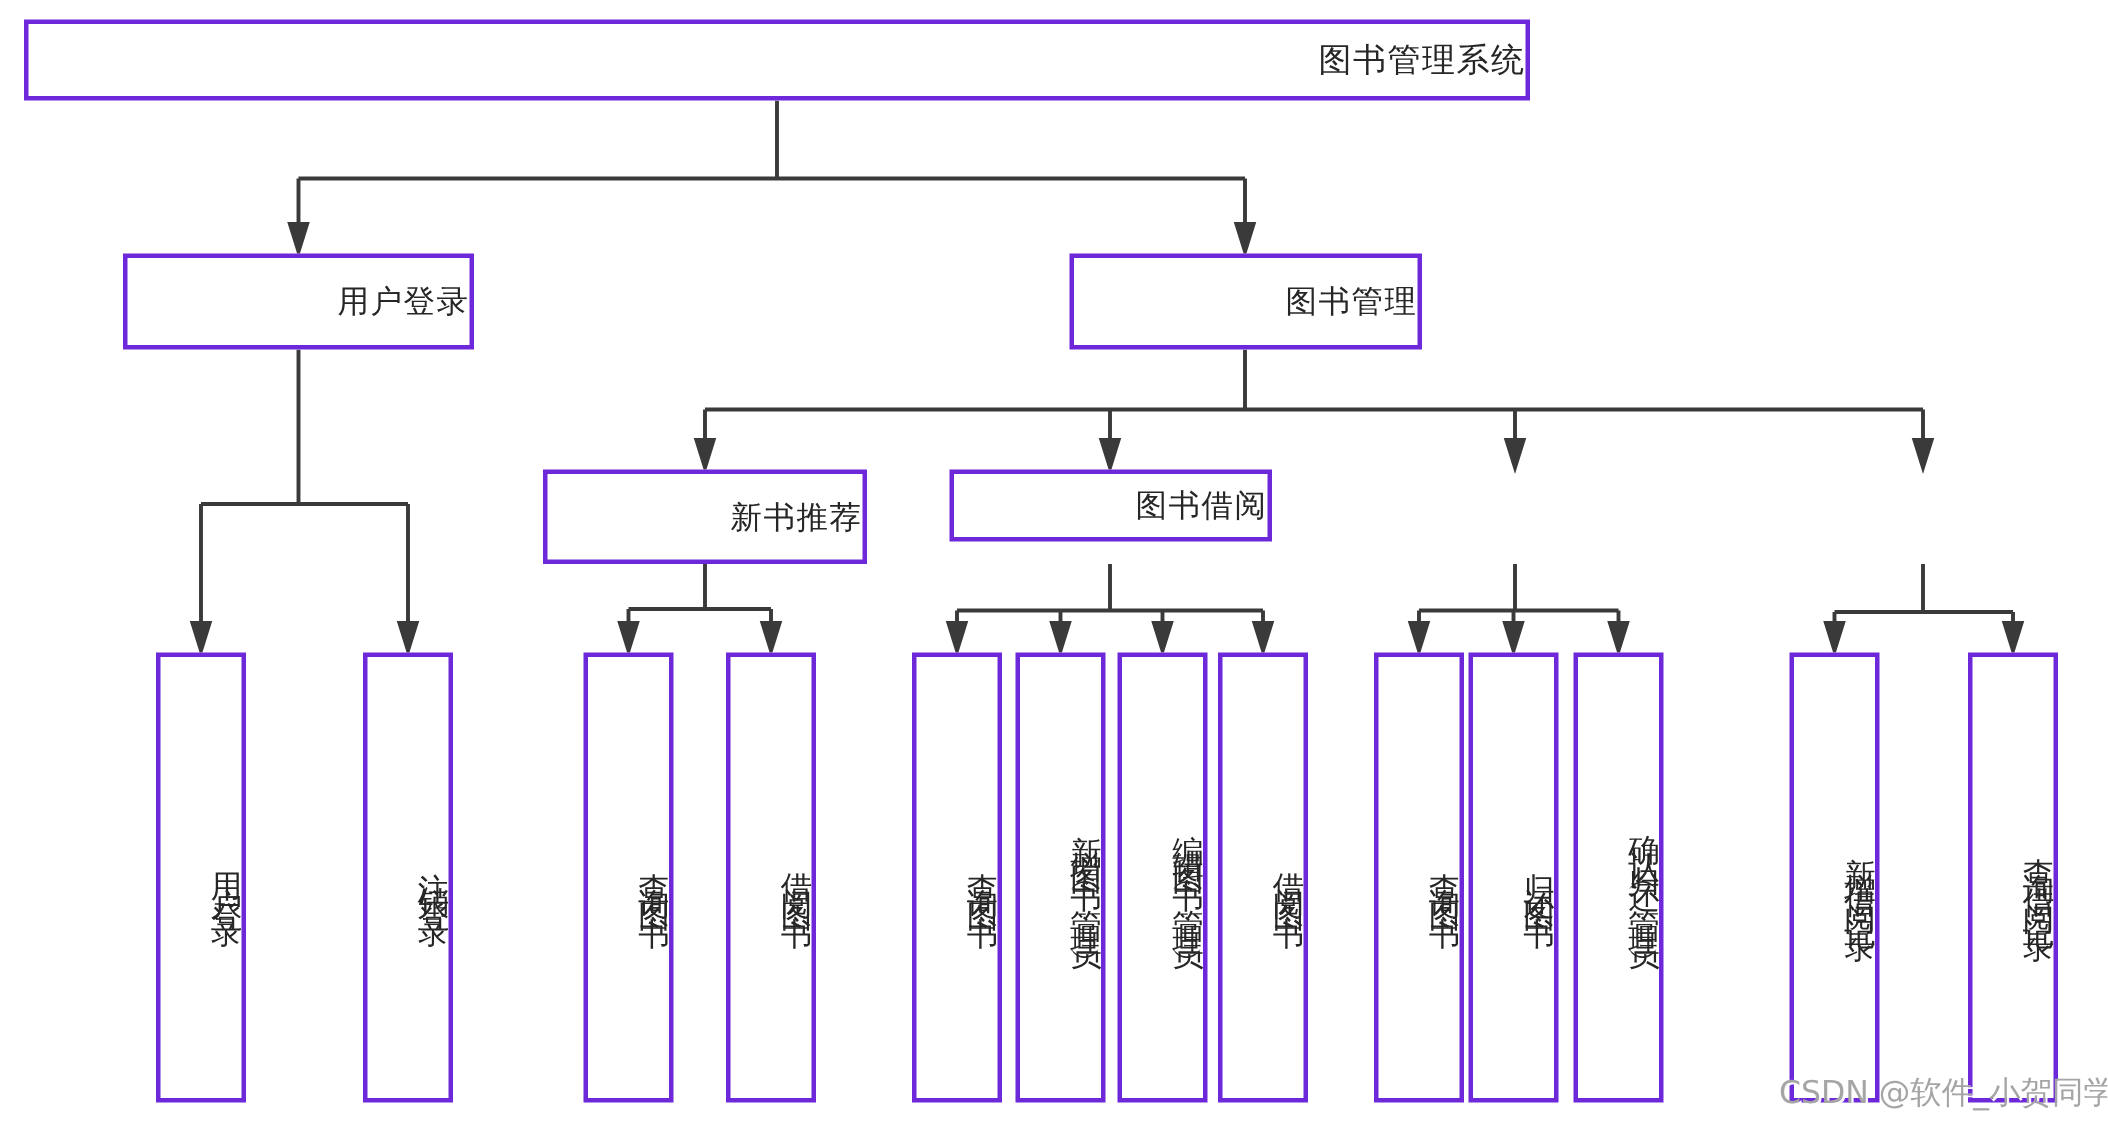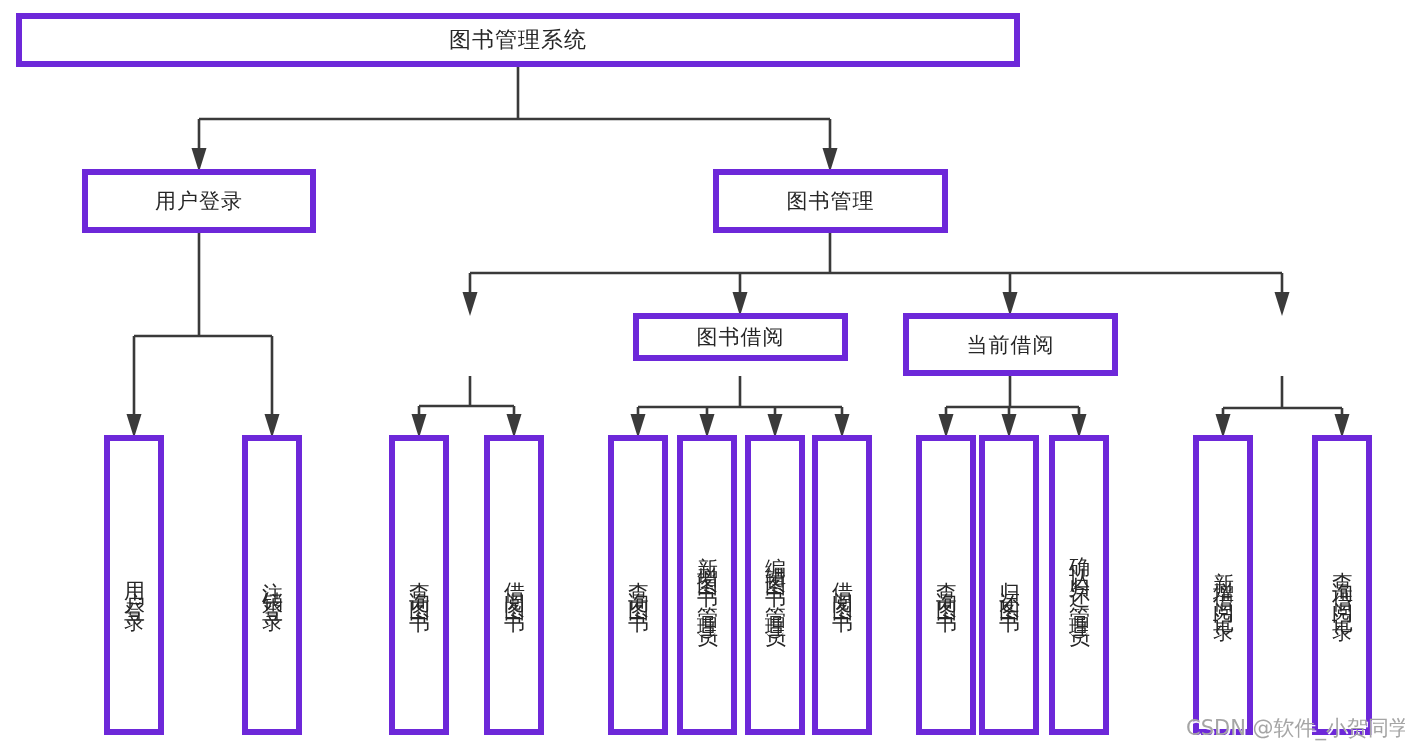--- a/index.html
+++ b/index.html
@@ -8,22 +8,22 @@
     width:1405px;height:747px;
     background:#ffffff;
     font-family:"DejaVu Sans","Liberation Sans",sans-serif;
     overflow:hidden;
   }
   svg.connectors{position:absolute;left:0;top:0;z-index:1;}
   .node{
     position:absolute;
     box-sizing:border-box;
     background:#ffffff;
-    border:6px solid #6d28d9;
-    display:flex;align-items:center;justify-content:center;
+    border:3px solid #6d28d9;
+    display:flex;align-items:center;justify-content:flex-end;
     z-index:2;
   }
   .node.h .lbl{
     font-size:21px;
     color:#262626;
     letter-spacing:1px;
     white-space:nowrap;
   }
   .node.root .lbl{font-size:22px;}
   .node.v .lbl{
@@ -93,25 +93,25 @@
     <span class="lbl">图书管理系统</span>
   </div>
 
   <div class="node h" style="left:82px;top:169px;width:234px;height:64px">
     <span class="lbl">用户登录</span>
   </div>
   <div class="node h" style="left:713px;top:169px;width:235px;height:64px">
     <span class="lbl">图书管理</span>
   </div>
 
+  <div class="node h" style="left:362px;top:313px;width:216px;height:63px">
+    <span class="lbl">新书推荐</span>
+  </div>
   <div class="node h" style="left:633px;top:313px;width:215px;height:48px">
     <span class="lbl">图书借阅</span>
-  </div>
-  <div class="node h" style="left:903px;top:313px;width:215px;height:63px">
-    <span class="lbl">当前借阅</span>
   </div>
 
   <div class="node v" style="left:104px;top:435px;width:60px;height:300px">
     <span class="lbl">用户登录</span>
   </div>
   <div class="node v" style="left:242px;top:435px;width:60px;height:300px">
     <span class="lbl">注销登录</span>
   </div>
 
   <div class="node v" style="left:389px;top:435px;width:60px;height:300px">

